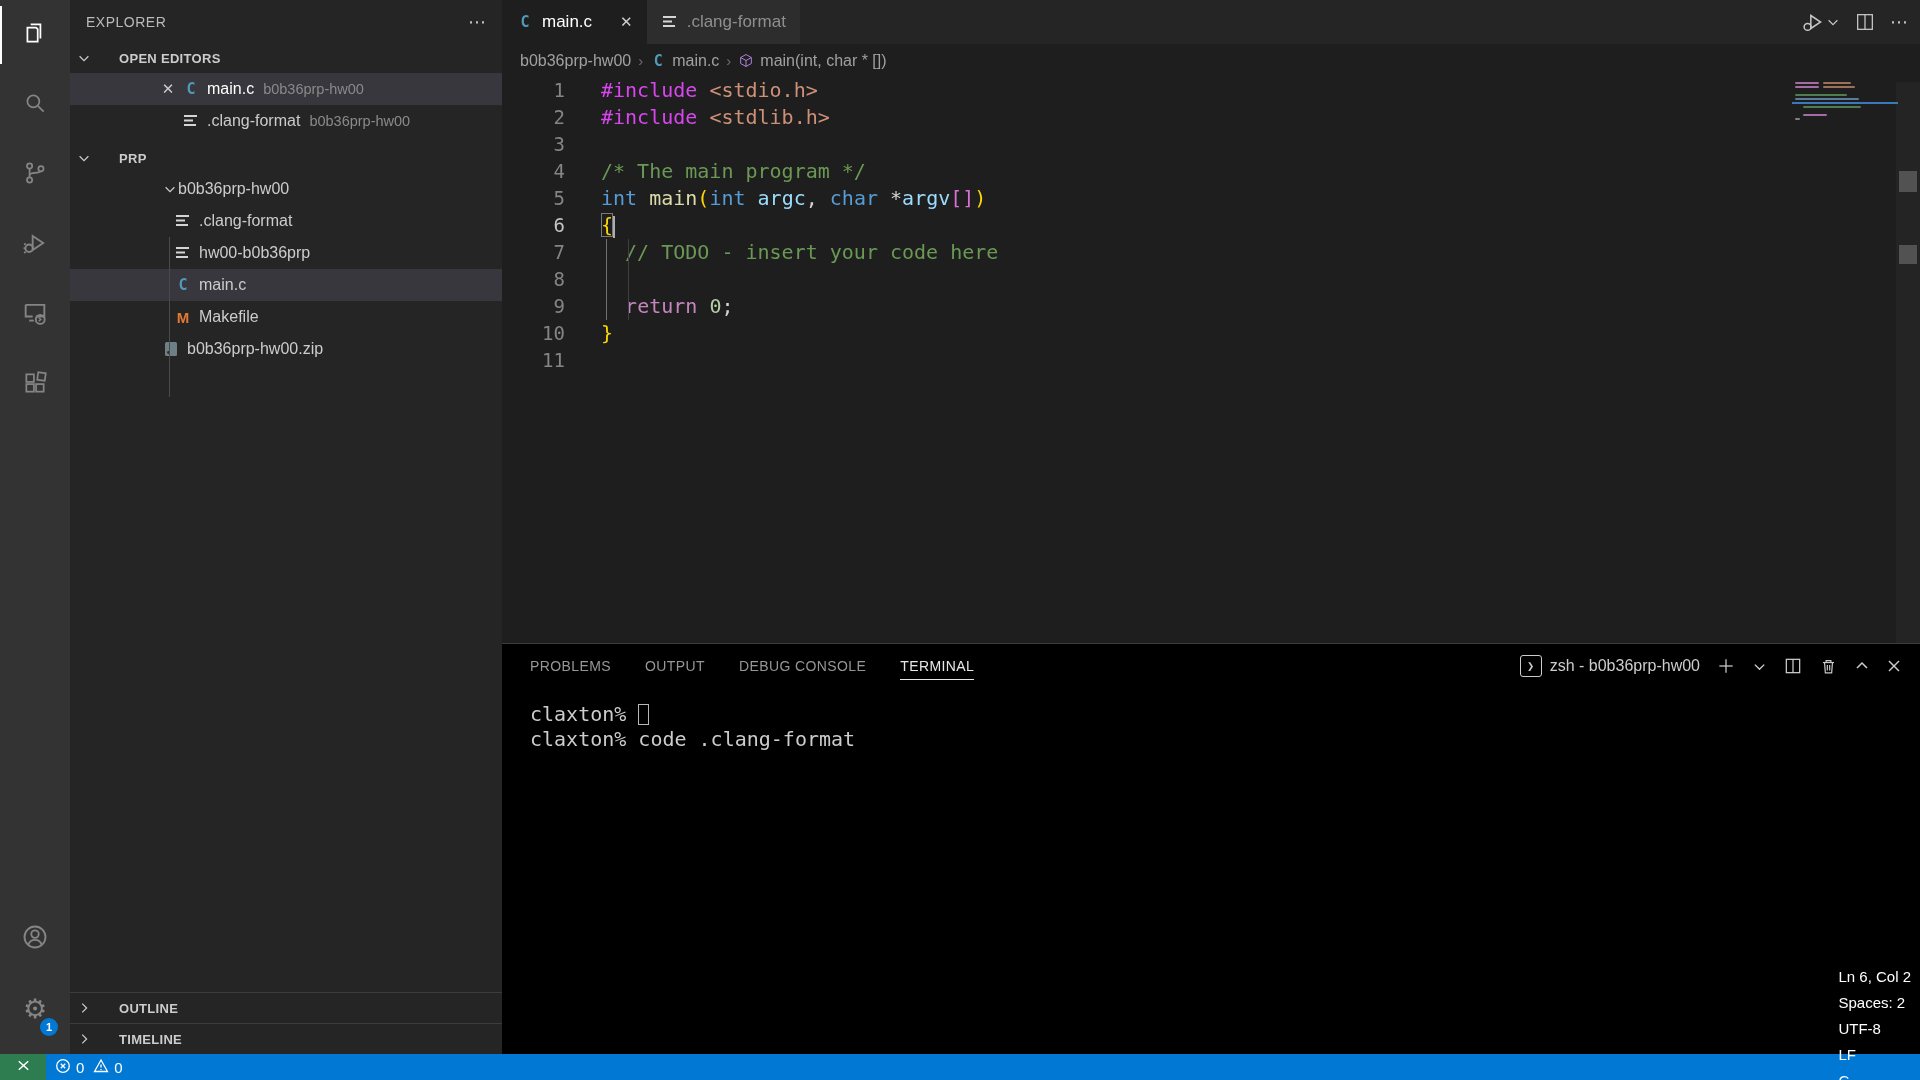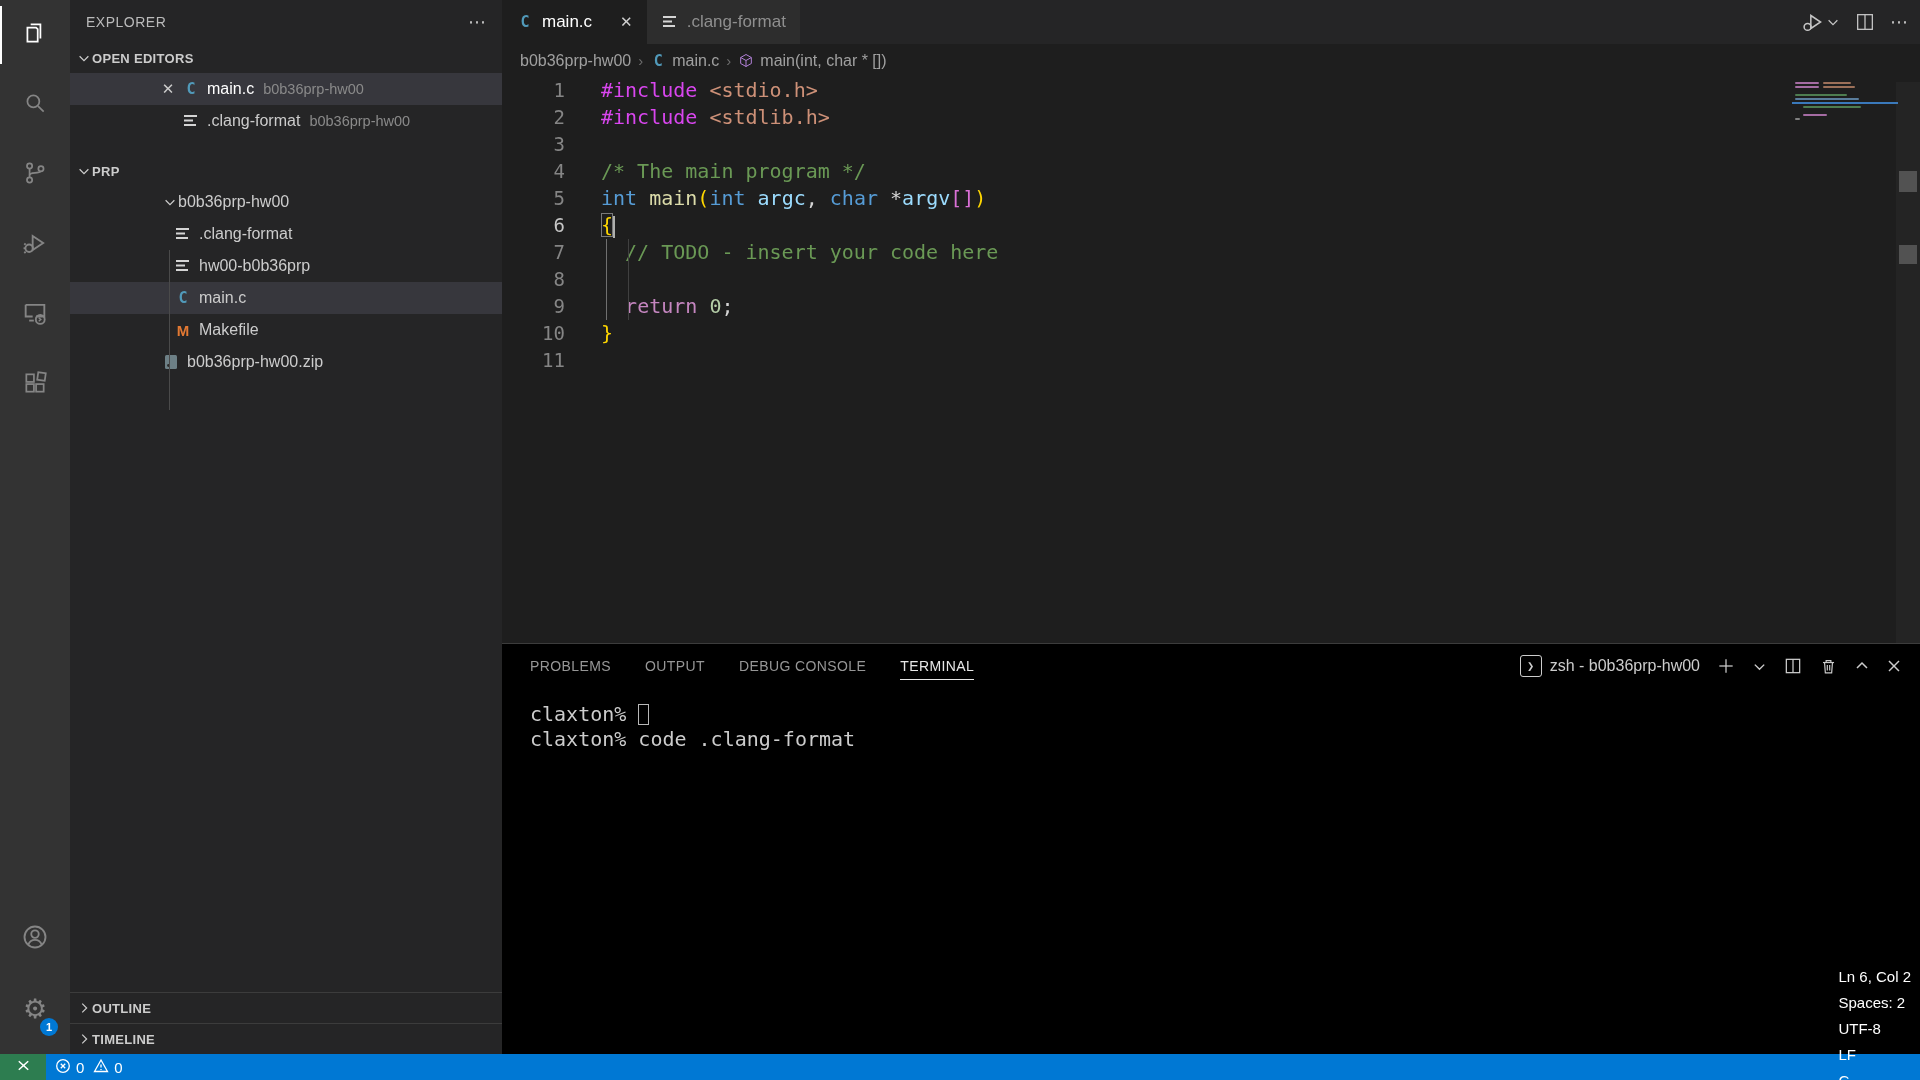--- a/index.html
+++ b/index.html
@@ -16,21 +16,21 @@
   .ab-bottom { position:absolute; bottom:10px; left:0; width:70px; }
   .badge { position:absolute; right:12px; bottom:8px; width:18px; height:18px; border-radius:50%;
            background:#0078d4; color:#fff; font-size:11px; font-weight:bold;
            display:flex; align-items:center; justify-content:center; }
 
   
   .sidebar { position:absolute; left:70px; top:0; width:432px; height:1054px; background:#252526; color:#cccccc; z-index:4; }
   .sb-header { display:flex; align-items:center; justify-content:space-between; height:43px; padding:0 14px 0 16px; }
   .sb-title { font-size:14px; color:#bbbbbb; letter-spacing:0.5px; }
   .sb-more { color:#c5c5c5; font-size:18px; letter-spacing:2px; cursor:pointer; }
-  .sb-sect-header { display:flex; align-items:center; height:30px; padding-left:6px; font-weight:bold; font-size:13px; color:#cccccc; cursor:pointer; letter-spacing:0.3px; }
+  .sb-sect-header { display:flex; align-items:center; height:30px; padding-left:6px; font-weight:bold; font-size:13px; color:#cccccc; cursor:pointer; letter-spacing:0.3px;gap:27px; }
   .chev { width:16px; height:16px; display:inline-flex; align-items:center; justify-content:center; flex:0 0 16px; }
   .chev svg { stroke:#cccccc; fill:none; stroke-width:1.4; }
   .row { display:flex; align-items:center; height:32px; font-size:16px; cursor:pointer; white-space:nowrap; }
   .row.selected { background:#37373d; }
   .row .close-slot { width:28px; flex:0 0 28px; text-align:center; color:#cccccc; font-size:15px; }
   .fic { width:18px; height:18px; flex:0 0 18px; margin-right:7px; display:inline-flex; align-items:center; justify-content:center; }
   .c-letter { color:#519aba; font-weight:bold; font-size:15px; font-family:"DejaVu Sans Mono", monospace; }
   .m-letter { color:#e37933; font-weight:bold; font-size:15px; }
   .lines-ico svg { fill:#d4d4d4; }
   .zip-ico svg { fill:#6d8086; }
@@ -204,21 +204,21 @@
           <svg width="14" height="12" viewBox="0 0 14 12">
             <rect y="0" width="13" height="2"></rect>
             <rect y="4.5" width="9" height="2"></rect>
             <rect y="9" width="12" height="2"></rect>
           </svg>
         </span>
       <span class="fname">.clang-format</span>
       <span class="fdesc">b0b36prp-hw00</span>
     </div>
 
-    <div class="sb-sect-header" style="margin-top:19px;">
+    <div class="sb-sect-header" style="margin-top:6px;">
       <span class="chev">
           <svg width="14" height="14" viewBox="0 0 16 16">
             <path d="M3 6 L8 11 L13 6"></path>
           </svg>
         </span>
       <span>PRP</span>
     </div>
 
     <div class="tree">
       <div class="indent-guide-tree"></div>

